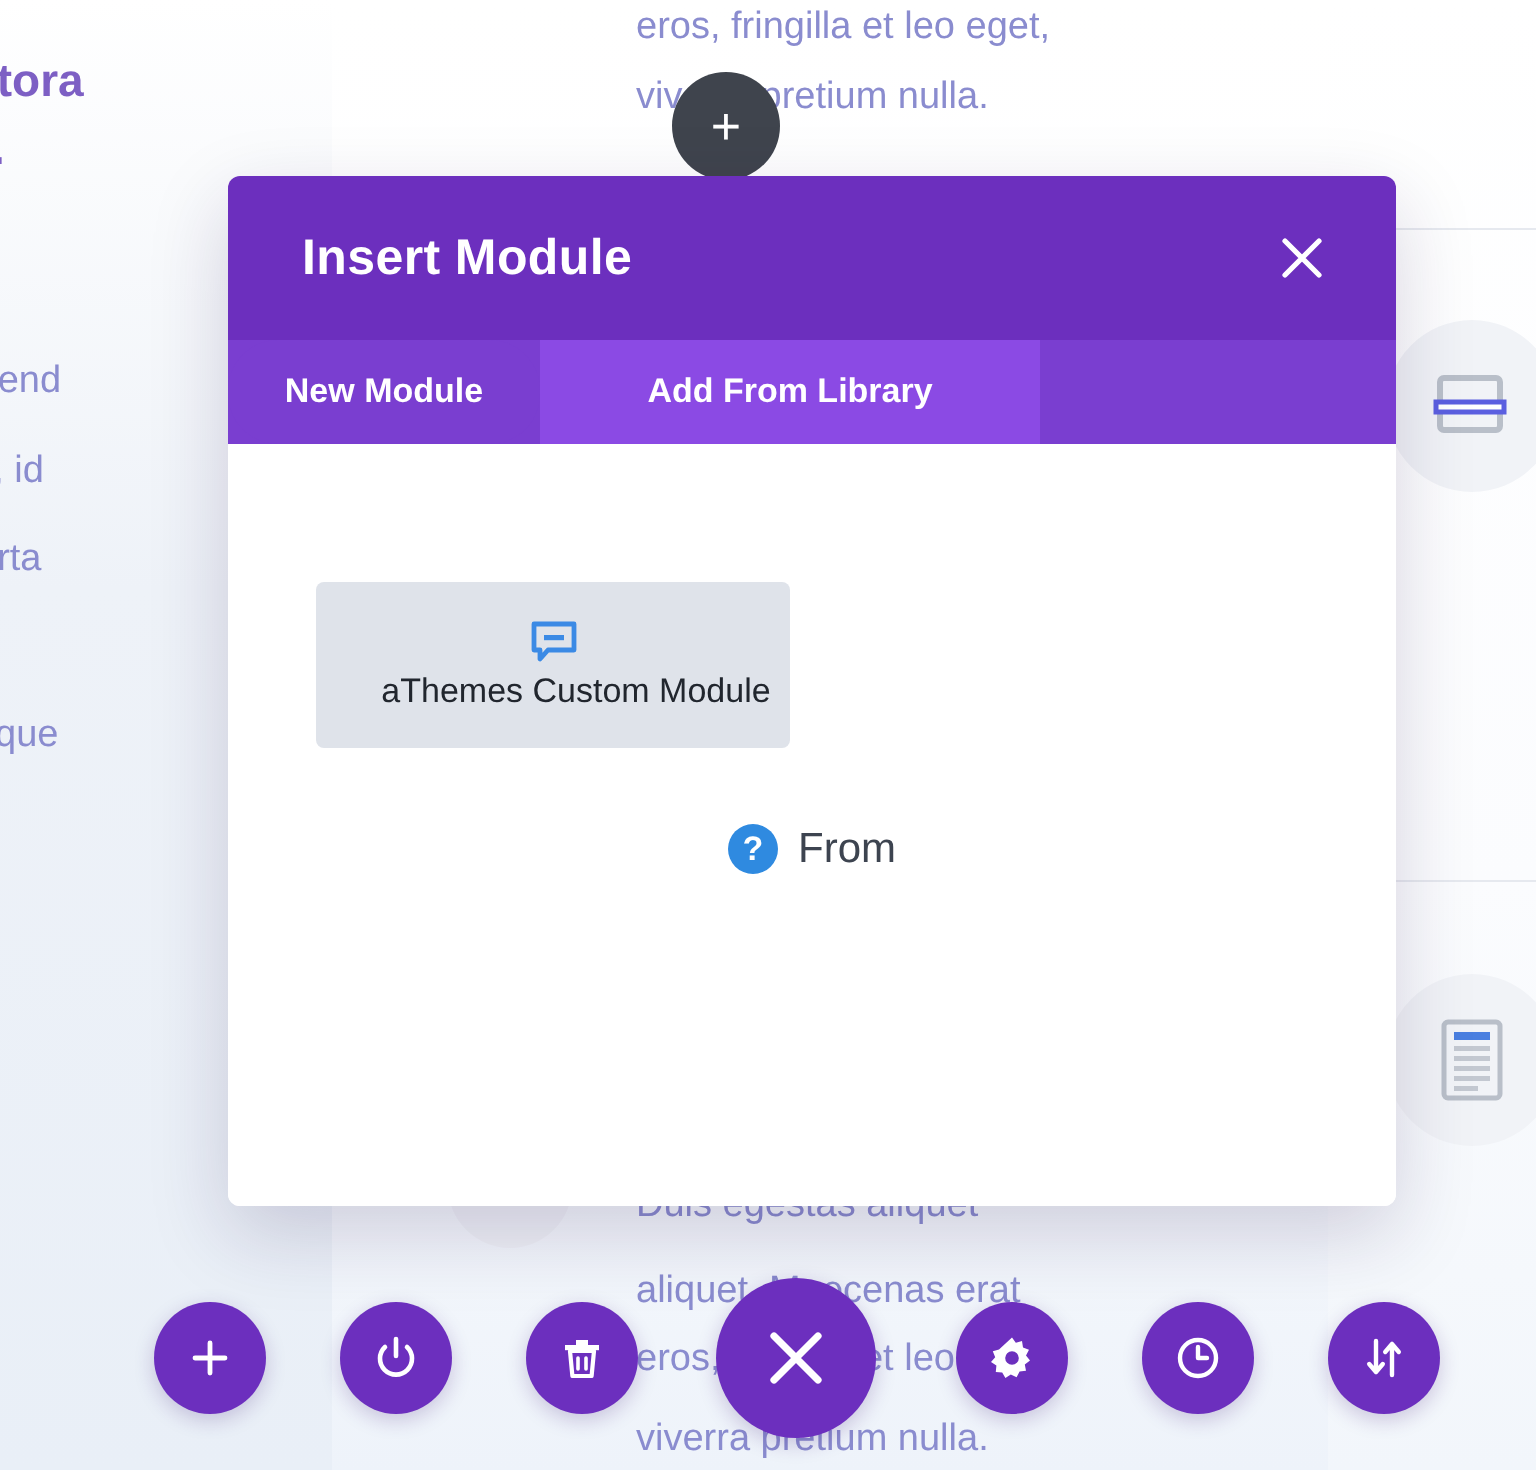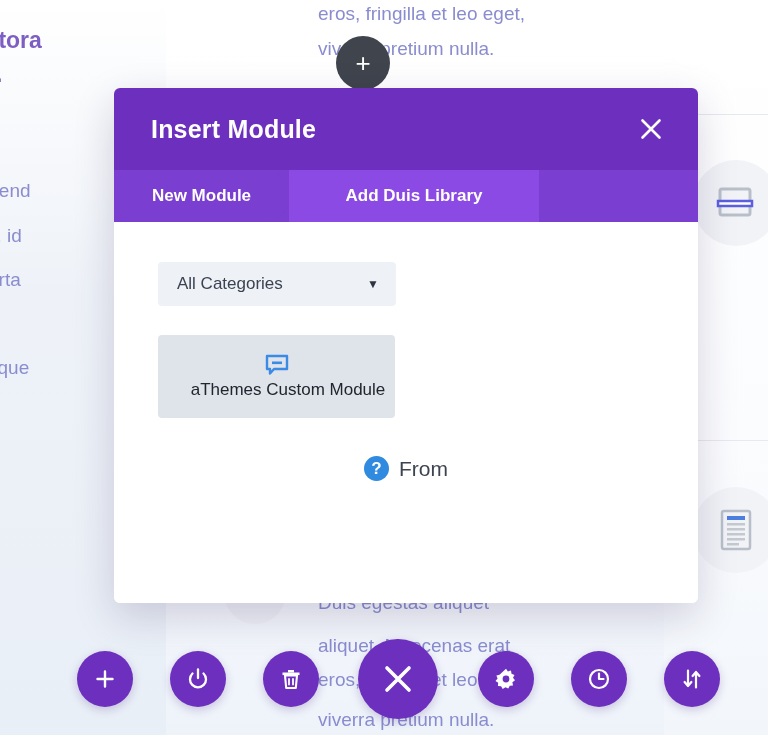--- a/index.html
+++ b/index.html
@@ -177,21 +177,21 @@
     display: flex;
     align-items: center;
     justify-content: center;
     color: #ffffff;
     font-size: 17px;
     font-weight: bold;
     cursor: pointer;
     padding: 0 18px;
     background: #7a3ed0;
   }
-  .modal-tab:nth-child(1) { width: 175px; border-radius: 25px; }
+  .modal-tab:nth-child(1) { width: 156px; border-radius: 25px; }
   .modal-tab:nth-child(2) { width: 250px; }
   .modal-tab.active { background: #8b4ae4; }
 
   .modal-body {
     flex: 1 1 auto;
     background: #ffffff;
     padding: 40px 44px 0 44px;
   }
 
   .filter-row {
@@ -361,30 +361,26 @@
     <div class="modal-title">Insert Module</div>
     <div class="modal-close">
       <svg width="22" height="22" viewBox="0 0 22 22" aria-hidden="true">
         <path d="M2.5 2.5 L19.5 19.5 M19.5 2.5 L2.5 19.5" stroke="#ffffff" stroke-width="2.6" stroke-linecap="round"></path>
       </svg>
     </div>
   </div>
 
   <div class="modal-tabs" id="modal-tabs">
       <div class="modal-tab">New Module</div>
-      <div class="modal-tab active">Add Duis Library</div>
+      <div class="modal-tab active">Add From Library</div>
     </div>
 
   <div class="modal-body">
 
     <div class="filter-row">
-      <div class="category-select">
-        <span>All Categories</span>
-        <span class="caret">▼</span>
-      </div>
     </div>
 
     <div class="module-grid" id="module-grid">
         <div class="module-card">
           <div class="module-card-icon"><svg width="24" height="22" viewBox="0 0 24 22" aria-hidden="true">
               <path d="M2 2 H22 V15 H9 L5 19.5 V15 H2 Z" fill="none" stroke="#3b8ae5" stroke-width="2.4" stroke-linejoin="round"></path>
               <rect x="7" y="7.5" width="10" height="2.6" fill="#3b8ae5"></rect>
             </svg></div>
           <div class="module-card-label">aThemes Custom Module</div>
         </div>

